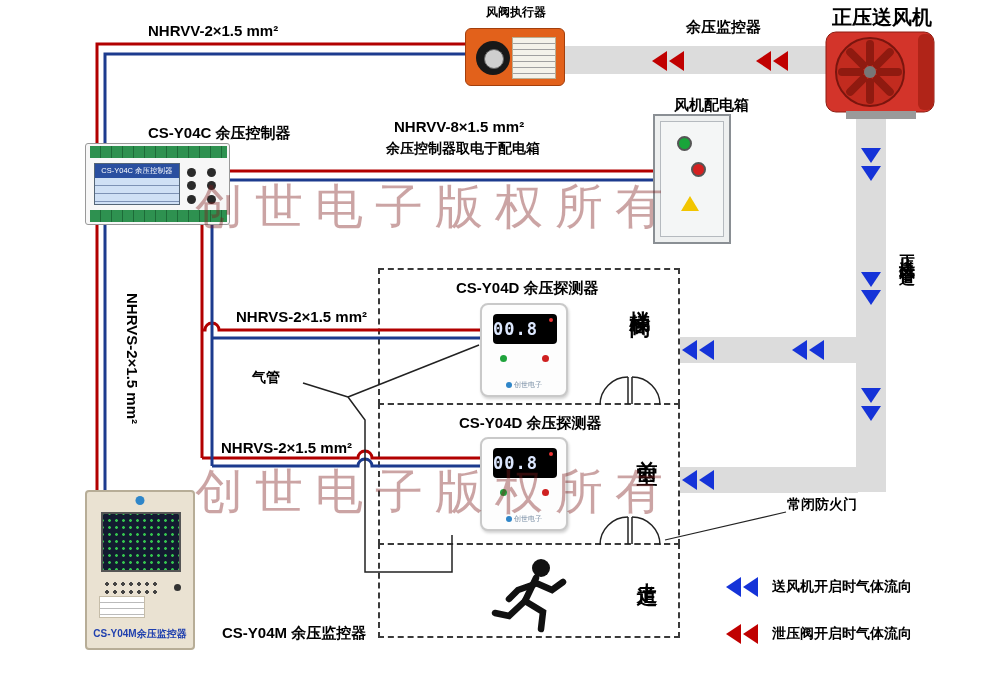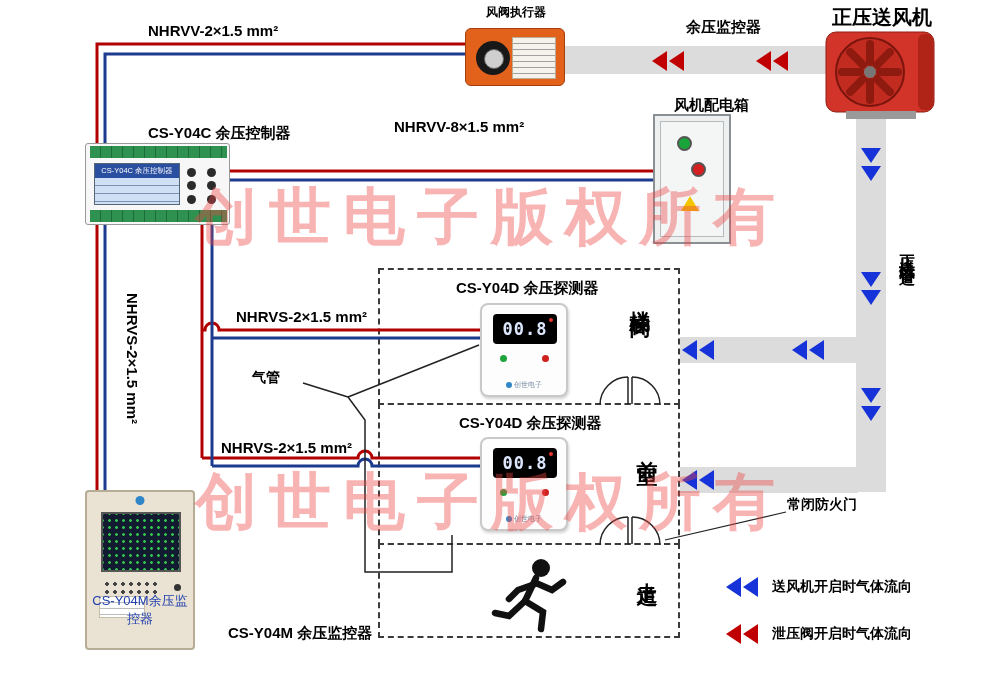--- a/index.html
+++ b/index.html
@@ -3,21 +3,21 @@
 <meta charset="utf-8">
 <style>
   *{margin:0;padding:0;box-sizing:border-box}
   body{font-family:"Liberation Sans","DejaVu Sans",sans-serif;background:#fff}
   #stage{position:relative;width:1000px;height:674px;background:#fff;overflow:hidden}
   .abs{position:absolute}
   .lbl{position:absolute;font-weight:bold;color:#000;white-space:nowrap;z-index:7;font-size:15px}
   .duct{position:absolute;background:#dcdcdc;z-index:1}
   .dashedbox{position:absolute;border:2px dashed #3a3a3a;z-index:2}
   .vtext{writing-mode:vertical-rl;letter-spacing:3px}
-  .watermark{position:absolute;font-size:62px;font-weight:bold;color:#ef4444;opacity:.40;z-index:8;white-space:nowrap;letter-spacing:12px;pointer-events:none}
+  .watermark{position:absolute;font-size:48px;font-weight:normal;color:#7f1d1d;opacity:.40;z-index:8;white-space:nowrap;letter-spacing:12px;pointer-events:none}
   svg.layer{position:absolute;left:0;top:0;z-index:3}
   
   .actuator{left:465px;top:28px;width:100px;height:58px;background:#e2611b;border:1px solid #a33f0c;border-radius:6px;z-index:4}
   .act-dial{position:absolute;left:10px;top:12px;width:34px;height:34px;border-radius:50%;background:#181818}
   .act-dial::after{content:"";position:absolute;left:8px;top:8px;width:18px;height:18px;border-radius:50%;background:#cfcfcf;border:1px solid #666}
   .act-plate{position:absolute;right:8px;top:8px;width:44px;height:42px;background:#f4f2ea;border:1px solid #b9ae93;
     background-image:repeating-linear-gradient(#f4f2ea 0 5px,#a0a0a0 5px 6px)}
   
   .distbox{left:653px;top:114px;width:78px;height:130px;background:#eef0f0;border:2px solid #8a8f94;z-index:4}
   .db-inner{position:absolute;inset:5px;border:1px solid #b5babf;background:#f4f6f6}
@@ -29,38 +29,38 @@
   .controller{left:85px;top:143px;width:145px;height:82px;background:#f7f7f7;border:1px solid #999;border-radius:3px;z-index:4}
   .ctrl-term{position:absolute;left:4px;width:137px;height:12px;background:repeating-linear-gradient(90deg,#2e9150 0 10px,#1d6b38 10px 11px)}
   .ctrl-screen{position:absolute;left:8px;top:19px;width:86px;height:42px;border:1px solid #567;z-index:1}
   .ctrl-screen .hd{height:14px;background:#2a4fa0;color:#fff;font-size:7.5px;text-align:center;line-height:14px;white-space:nowrap;overflow:hidden}
   .ctrl-screen .bd{height:26px;background:#cfe0f5;background-image:repeating-linear-gradient(#cfe0f5 0 7px,#7d92b5 7px 8px)}
   .ctrl-btns{position:absolute;right:10px;top:24px;width:36px;height:36px;display:grid;grid-template-columns:1fr 1fr;gap:4px;justify-items:center;align-items:center}
   .ctrl-btns i{width:9px;height:9px;border-radius:50%;background:#2b2b2b}
   
   .detector{width:88px;height:94px;background:#fdfdfd;border:2px solid #c9c9c9;border-radius:8px;z-index:4;box-shadow:1px 2px 3px rgba(0,0,0,.18)}
   .det-screen{position:absolute;left:11px;top:9px;width:64px;height:30px;background:#000;border-radius:4px;color:#dde8ff;
-    font-family:"DejaVu Sans Mono",monospace;font-size:17px;font-weight:bold;text-align:center;line-height:30px;letter-spacing:1px}
+    font-family:"DejaVu Sans Mono",monospace;font-size:17px;font-weight:bold;text-align:left;line-height:30px;letter-spacing:1px}
   .det-led{position:absolute;right:4px;top:4px;width:4px;height:4px;border-radius:50%;background:#e33}
   .det-ind{position:absolute;left:0;top:50px;width:100%;display:flex;justify-content:space-around}
   .dot{width:7px;height:7px;border-radius:50%}
   .dot.g{background:#1fa33c}.dot.r{background:#cf2020}
   .det-logo{position:absolute;bottom:5px;width:100%;text-align:center;font-size:7px;color:#7a8fa5}
   .det-logo::before{content:"";display:inline-block;width:6px;height:6px;border-radius:50%;background:#2f86c9;margin-right:2px;vertical-align:middle}
   
   .monitor{left:85px;top:490px;width:110px;height:160px;background:#eae2d2;border:2px solid #b7ad97;border-radius:4px;z-index:4}
   .mon-logo{position:absolute;top:4px;left:50%;transform:translateX(-50%);width:9px;height:9px;border-radius:50%;background:#2f86c9}
   .mon-screen{position:absolute;left:14px;top:20px;width:80px;height:60px;background-color:#131b30;border:2px solid #555;
     background-image:radial-gradient(circle,#35c34f 1px,transparent 1.7px);background-size:7px 7px;background-position:3px 3px}
   .mon-keys{position:absolute;left:16px;top:88px;width:58px;height:16px;
     background-image:radial-gradient(circle,#444 1.6px,transparent 2.1px);background-size:8px 8px}
   .mon-keyhole{position:absolute;right:12px;top:92px;width:7px;height:7px;border-radius:50%;background:#333}
   .mon-card{position:absolute;left:12px;bottom:30px;width:46px;height:22px;background:#fff;border:1px solid #c6bda9;
     background-image:repeating-linear-gradient(#fff 0 5px,#bbb 5px 6px)}
-  .mon-text{position:absolute;bottom:20px;width:100%;text-align:center;font-size:13px;font-weight:normal;color:#1f3fae}
+  .mon-text{position:absolute;bottom:7px;width:100%;text-align:center;font-size:10px;font-weight:bold;color:#1f3fae}
   
   .legend-item{position:absolute;display:flex;align-items:center;gap:8px;z-index:7}
   .legend-item .lt{font-weight:bold;font-size:14px;color:#000;white-space:nowrap}
 </style>
 </head>
 <body>
 
 <div id="stage">
 
   <div class="duct" style="left:563px;top:46px;width:263px;height:28px"></div>
@@ -212,33 +212,34 @@
     <div class="mon-card"></div>
     <div class="mon-text">CS-Y04M余压监控器</div>
   </div>
 
   <div class="lbl" style="left:148px;top:22px">NHRVV-2×1.5 mm²</div>
   <div class="lbl" style="left:486px;top:4px;font-size:12px">风阀执行器</div>
   <div class="lbl" style="left:686px;top:18px">余压监控器</div>
   <div class="lbl" style="left:832px;top:4px;font-size:20px">正压送风机</div>
   <div class="lbl" style="left:148px;top:124px">CS-Y04C 余压控制器</div>
   <div class="lbl" style="left:394px;top:118px">NHRVV-8×1.5 mm²</div>
+  <div class="lbl" style="left:386px;top:140px;font-size:14px">余压控制器取电于配电箱</div>
   <div class="lbl" style="left:674px;top:96px">风机配电箱</div>
   <div class="lbl" style="left:236px;top:308px">NHRVS-2×1.5 mm²</div>
   <div class="lbl" style="left:221px;top:439px">NHRVS-2×1.5 mm²</div>
   <div class="lbl" style="left:141px;top:293px;transform:rotate(90deg);transform-origin:0 0">NHRVS-2×1.5 mm²</div>
   <div class="lbl" style="left:456px;top:279px">CS-Y04D 余压探测器</div>
   <div class="lbl" style="left:459px;top:414px">CS-Y04D 余压探测器</div>
   <div class="lbl" style="left:252px;top:369px;font-size:14px">气管</div>
   <div class="lbl" style="left:787px;top:496px;font-size:14px">常闭防火门</div>
   <div class="lbl vtext" style="left:626px;top:294px;font-size:21px">楼梯间</div>
   <div class="lbl vtext" style="left:633px;top:444px;font-size:21px">前室</div>
   <div class="lbl vtext" style="left:633px;top:566px;font-size:21px">走道</div>
   <div class="lbl vtext" style="left:896px;top:242px;font-size:16px">正压送风管道</div>
-  <div class="lbl" style="left:228px;top:624px">CS-Y04M 余压监控器</div>
+  <div class="lbl" style="left:222px;top:624px">CS-Y04M 余压监控器</div>
 
   <div class="legend-item" style="left:726px;top:576px">
     <svg width="38" height="22">
       <polygon points="0,11 15,1 15,21" fill="#1533d8"></polygon>
         <polygon points="17,11 32,1 32,21" fill="#1533d8"></polygon>
     </svg>
     <span class="lt">送风机开启时气体流向</span>
   </div>
   <div class="legend-item" style="left:726px;top:623px">
     <svg width="38" height="22">

